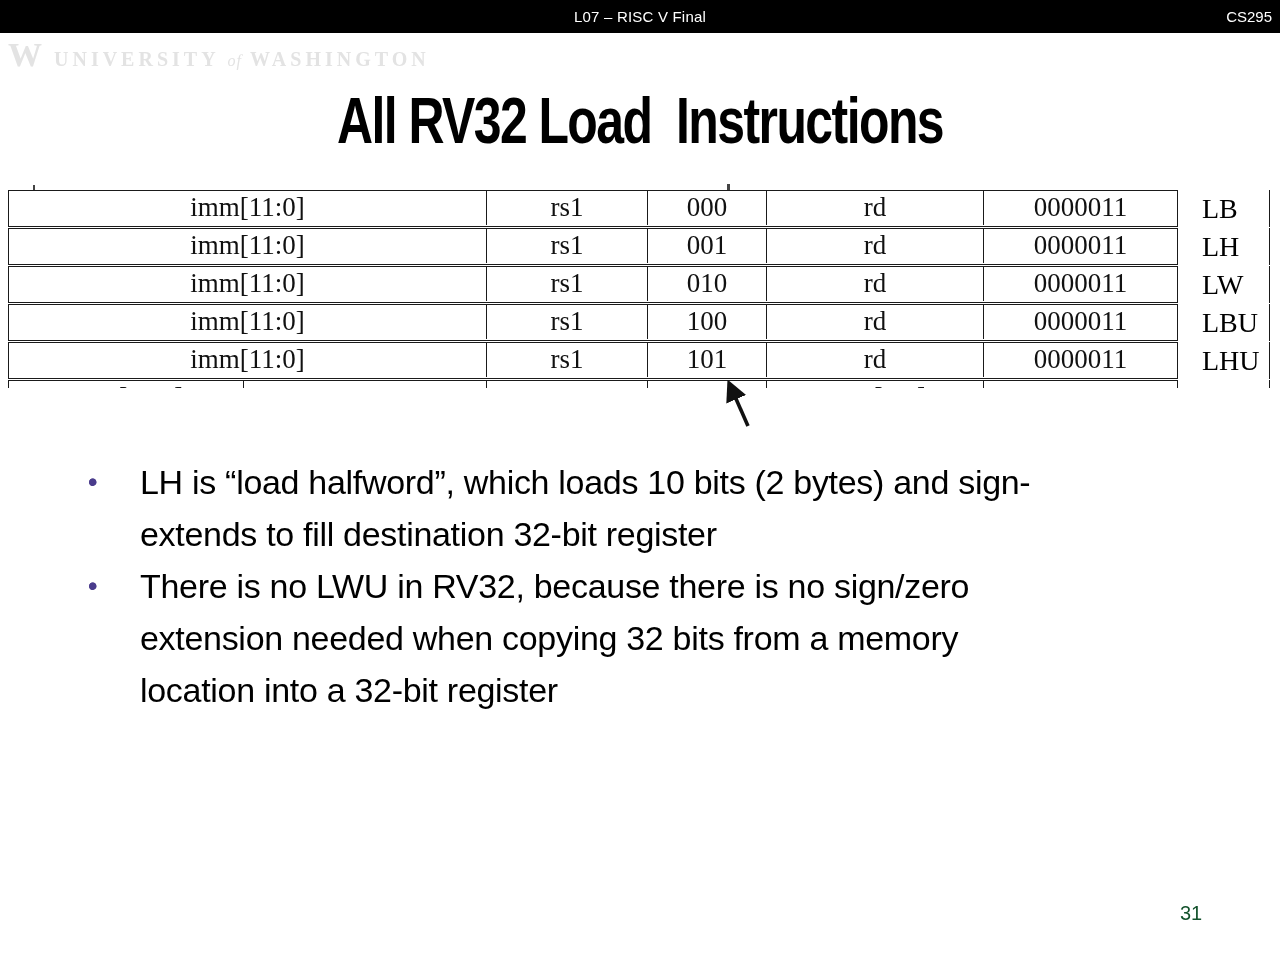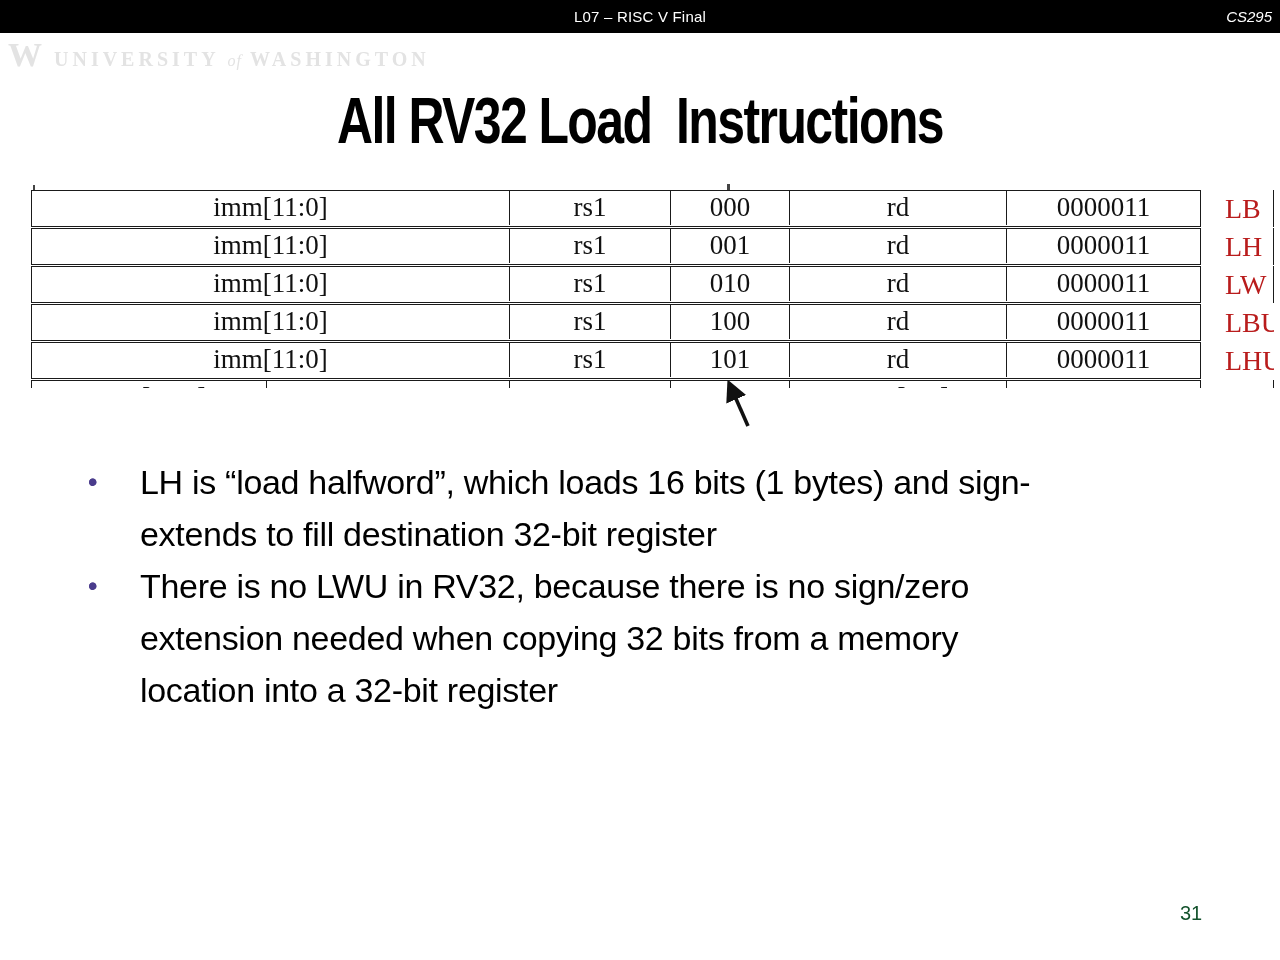--- a/index.html
+++ b/index.html
@@ -5,46 +5,46 @@
   * { margin:0; padding:0; box-sizing:border-box; }
   html,body { width:1280px; height:960px; background:#ffffff; overflow:hidden; }
   .slide { position:relative; width:1280px; height:960px; background:#fff;
            font-family:"Liberation Sans","DejaVu Sans",sans-serif; color:#111; }
 
   
   .topbar { position:absolute; top:0; left:0; width:1280px; height:33px; background:#000;
             display:flex; align-items:center; justify-content:center; }
   .topbar-title { color:#fff; font-size:15px; letter-spacing:0.2px; }
   .topbar-course { position:absolute; right:8px; top:0; height:33px; display:flex; align-items:center;
-                   color:#fff; font-size:15px;font-style:italic; }
+                   color:#fff; font-size:15px; }
 
   
   .watermark { position:absolute; top:36px; left:8px; color:#e3e3e3; display:flex; align-items:baseline;
                font-family:"Liberation Serif","DejaVu Serif",serif; user-select:none; }
   .wm-w { font-size:34px; font-weight:bold; margin-right:12px; }
   .wm-u, .wm-wa { font-size:20px; font-weight:bold; letter-spacing:4px; }
   .wm-of { font-size:16px; font-style:italic; margin:0 8px; letter-spacing:1px; }
 
   
   .title { position:absolute; top:84px; left:0; width:1280px; text-align:center;
            font-size:64px; font-weight:bold; letter-spacing:-2px; white-space:pre;
            transform:scaleX(0.78); transform-origin:640px 0; color:#000; }
 
   
   .table-wrap { position:absolute; top:190px; left:8px; width:1266px; height:198px; overflow:hidden; }
-  .trow { display:flex; height:37px; margin-bottom:1px;margin-left:23px; }
+  .trow { display:flex; height:37px; margin-bottom:1px; }
   .tbox { display:flex; height:37px; border:1.5px solid #1a1a1a; background:#fff; }
   .tcell { height:34px; line-height:33px; text-align:center; border-right:1.5px solid #1a1a1a;
            font-family:"Liberation Serif","DejaVu Serif",serif; font-size:27px; color:#111; overflow:hidden; }
   .tcell:last-child { border-right:none; }
   .c0{width:478px} .c1{width:161px} .c2{width:119px} .c3{width:217px} .c4{width:193px}
   .k0{width:235px} .k1{width:243px} .k2{width:161px} .k3{width:119px} .k4{width:217px} .k5{width:193px}
   .tlabel { margin-left:24px; width:68px; height:37px; display:flex; align-items:center;
             border-right:1.5px solid #1a1a1a;
-            font-family:"Liberation Serif","DejaVu Serif",serif; font-size:28px; color:#b91c1c; }
+            font-family:"Liberation Serif","DejaVu Serif",serif; font-size:28px; color:#000000; }
   .tick { position:absolute; background:#444; }
   .tick1 { left:33px; top:185px; width:2px; height:6px; }
   .tick2 { left:727px; top:184px; width:3px; height:7px; }
 
   
   .arrow-svg { position:absolute; left:715px; top:380px; width:52px; height:52px; z-index:3; }
   .annotation { position:absolute; left:757px; top:402px; font-size:29px; line-height:40px;
                 color:#111; letter-spacing:-0.2px; }
 
   
@@ -147,21 +147,21 @@
       <marker id="ah" markerWidth="8" markerHeight="8" refX="2.2" refY="3" orient="auto" markerUnits="strokeWidth">
         <path d="M0,0 L6,3 L0,6 z" fill="#111"></path>
       </marker>
     </defs>
     <line x1="33" y1="46" x2="18" y2="12" stroke="#111" stroke-width="3.6" marker-end="url(#ah)"></line>
   </svg>
 
 
   <div class="bullets" id="bullet-list">
       <div class="bitem"><span class="bdot" style="color: rgb(74, 60, 140);">•</span></div>
-      <div class="bitem"><span class="bdot" style="color: rgb(74, 60, 140);">•</span><span>LH is “load halfword”, which loads 16 bits (1 bytes) and sign-
+      <div class="bitem"><span class="bdot" style="color: rgb(74, 60, 140);">•</span><span>LH is “load halfword”, which loads 10 bits (2 bytes) and sign-
 extends to fill destination 32-bit register</span></div>
       <div class="bitem"><span class="bdot" style="color: rgb(74, 60, 140);">•</span></div>
       <div class="bitem"><span class="bdot" style="color: rgb(74, 60, 140);">•</span><span>There is no LWU in RV32, because there is no sign/zero
 extension needed when copying 32 bits from a memory
 location into a 32-bit register</span></div>
     </div>
 
   <div class="pagenum">31</div>
 
 </div>

